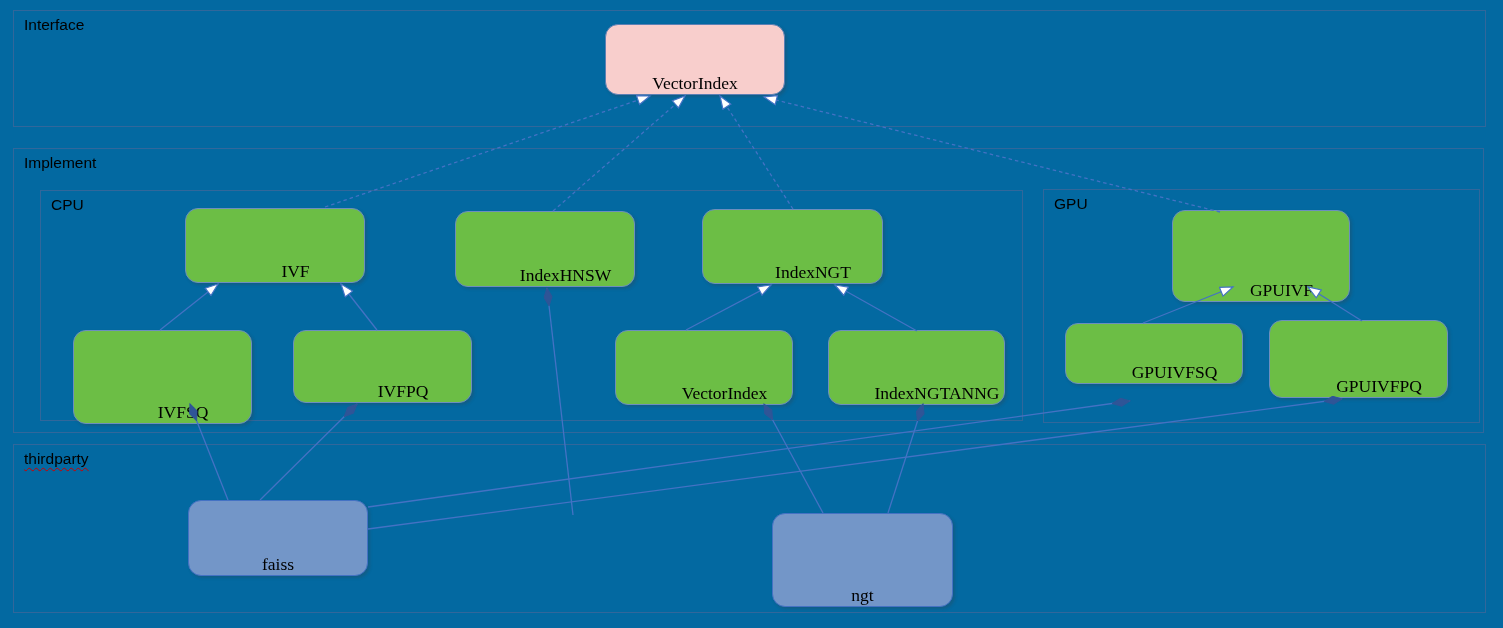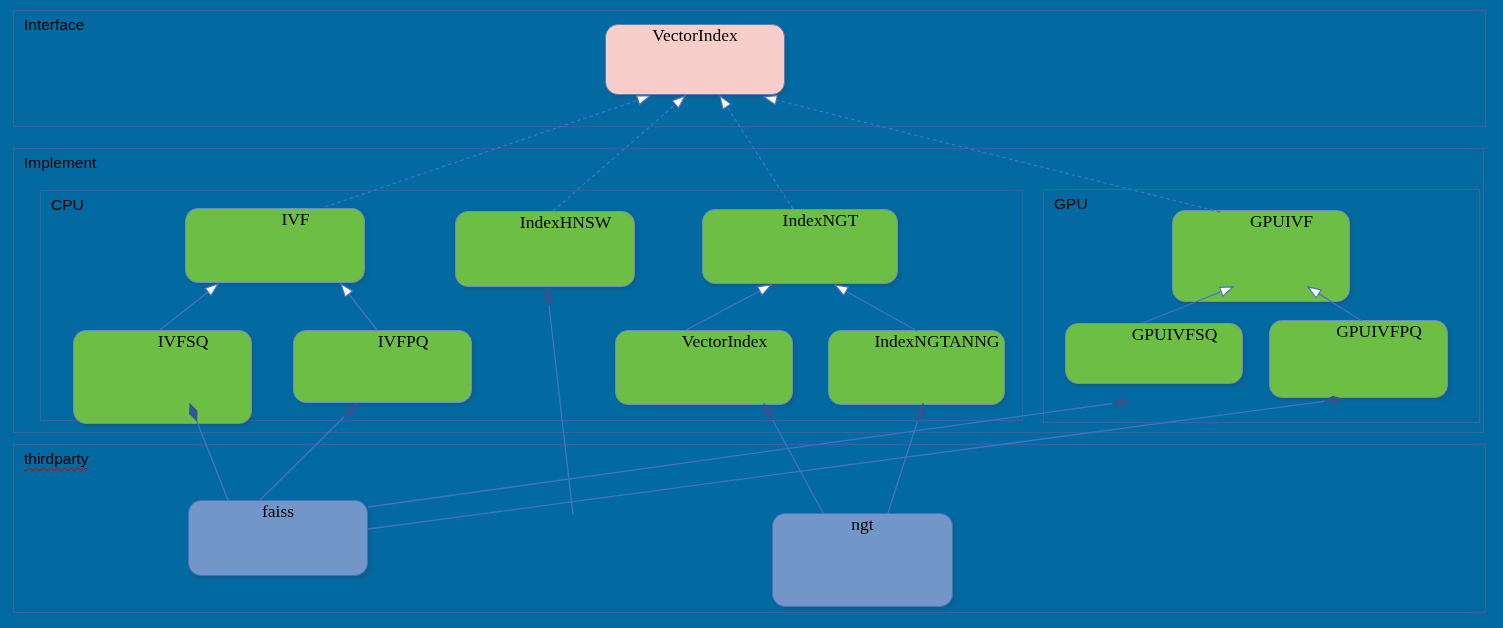--- a/index.html
+++ b/index.html
@@ -29,21 +29,21 @@
     text-decoration-color:#cc0000;
     text-decoration-thickness:1px;
     text-underline-offset:3px;
   }
   .node {
     position:absolute;
     box-sizing:border-box;
     border:1.5px solid;
     border-radius:13px;
     display:flex;
-    align-items:flex-start;
+    align-items:flex-end;
     justify-content:center;
     font-family:"Liberation Serif", serif;
     font-size:17.5px;
     color:#000;
     box-shadow:2px 2px 3px rgba(60,60,60,0.25);
   }
   .node-pink  { background:var(--pink-fill);  border-color:var(--pink-border); }
   .node-green { background:var(--green-fill); border-color:var(--green-border);padding-left:41px; }
   .node-blue  { background:var(--blue-fill);  border-color:var(--blue-border); }
   #edge-layer {
@@ -88,21 +88,21 @@
   </div>
 
   <div class="node node-green" style="left:185px;top:208px;width:180px;height:75px">
     <span>IVF</span>
   </div>
 
   <div class="node node-green" style="left:455px;top:211px;width:180px;height:76px">
     <span>IndexHNSW</span>
   </div>
 
-  <div class="node node-green" style="left:702px;top:209px;width:196px;height:75px">
+  <div class="node node-green" style="left:702px;top:209px;width:181px;height:75px">
     <span>IndexNGT</span>
   </div>
 
   <div class="node node-green" style="left:73px;top:330px;width:179px;height:94px">
     <span>IVFSQ</span>
   </div>
 
   <div class="node node-green" style="left:293px;top:330px;width:179px;height:73px">
     <span>IVFPQ</span>
   </div>

